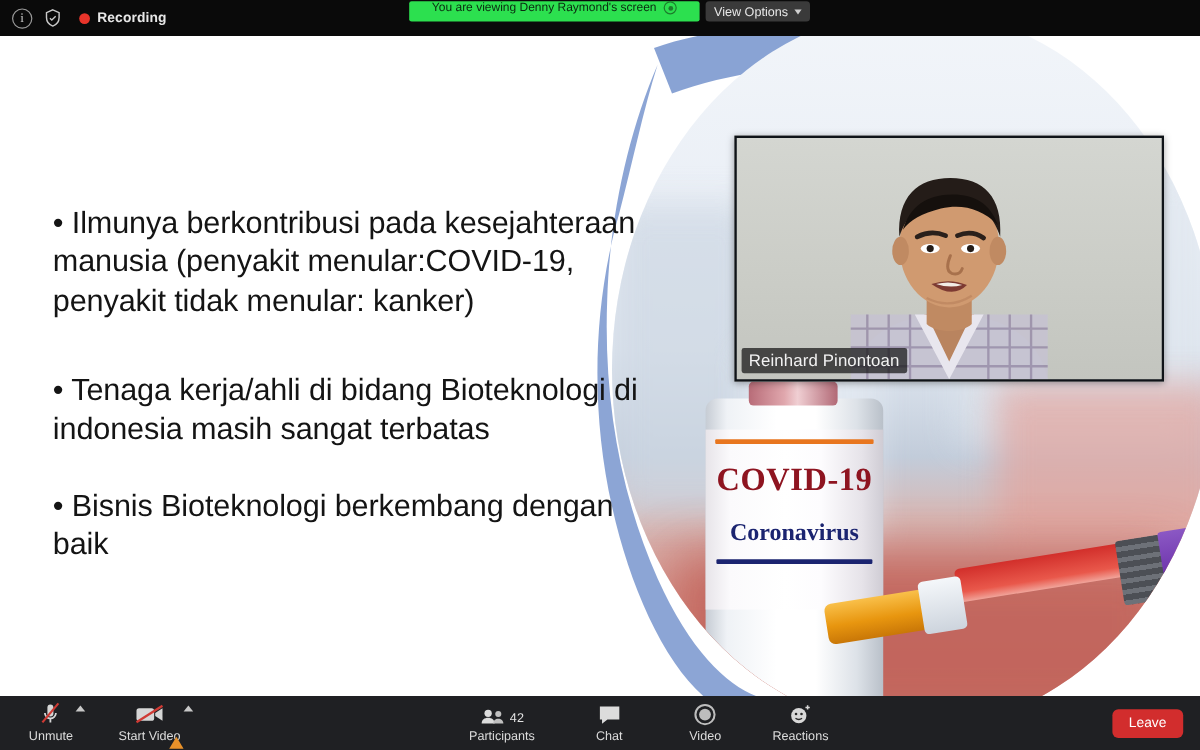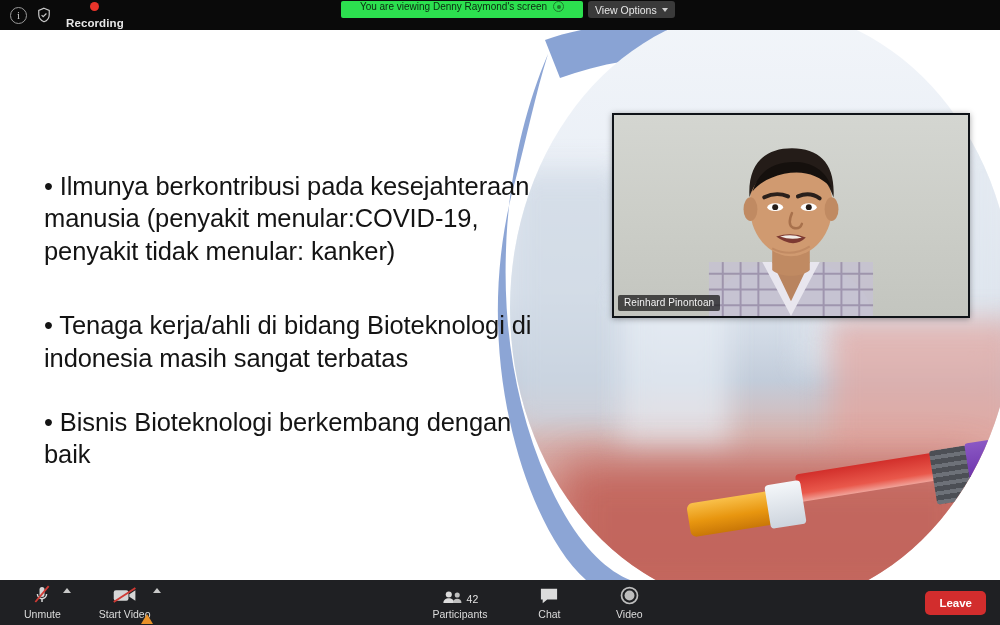--- a/index.html
+++ b/index.html
@@ -19,21 +19,21 @@
   }
   .tb-left { display: flex; align-items: center; gap: 8px; padding-left: 10px; }
   .circ-icon {
     width: 17px; height: 17px; border-radius: 50%;
     border: 1.3px solid #9a9a9a;
     display: flex; align-items: center; justify-content: center;
     color: #c9c9c9; font-size: 11px; line-height: 1;
     font-family: "Liberation Serif", serif;
   }
   .shield-icon { width: 18px; height: 18px; display: block; }
-  .rec-wrap { display: flex; align-items: center; gap: 6px; margin-left: 5px; flex-direction: column; }
+  .rec-wrap { display: flex; align-items: center; gap: 6px; margin-left: 5px; }
   .rec-dot { width: 9px; height: 9px; border-radius: 50%; background: #e8342a; }
   .rec-label { color: #e7e7e7; font-size: 11.5px; font-weight: bold; letter-spacing: .1px; }
 
   .viewing-banner {
     position: absolute; left: 341px; top: 1px;
     width: 242px; height: 17px;
     background: #2ce04f;
     border-radius: 2px;
     display: flex; justify-content: center; gap: 6px;
     padding: 0 6px;
@@ -168,21 +168,21 @@
     border: 2px solid #0f1318;
     background: #cdd0cb;
     overflow: hidden;
     box-shadow: 0 1px 6px rgba(0,0,0,.35);
   }
   .vt-wall { position: absolute; inset: 0; background: linear-gradient(180deg,#d4d6d1 0%,#cbcdc7 55%,#c3c5bf 100%); }
   .vt-person { position: absolute; left: 0; top: 0; width: 100%; height: 100%; }
   .pname {
     position: absolute; left: 4px; bottom: 5px;
     background: rgba(20,20,20,.72);
-    color: #f2f2f2; font-size: 10px;
+    color: #f2f2f2; font-size: 14px;
     padding: 2px 6px 3px 6px;
     border-radius: 2px;
     letter-spacing: .1px;
   }
 
   
   .slide-text { position: absolute; left: 0; top: 0; width: 560px; height: 550px; }
   .slide-title {
     position: absolute; left: 44px; top: 14px;
     width: 470px;
@@ -231,21 +231,21 @@
   }
   .count-badge { font-size: 10.5px; color: #e2e2e2; margin-left: 3px; }
   .share .tool-label { color: #2fbf55; }
   .share-sq {
     width: 19px; height: 19px; background: #2fbf55; border-radius: 3px;
     display: flex; align-items: center; justify-content: center;
   }
   .leave-btn {
     margin-right: 14px; margin-left: 4px;
     background: #d22d2d; color: #fff;
-    font-size: 11.5px; font-weight: bold;
+    font-size: 11.5px; font-weight: normal;
     padding: 6px 14px; border-radius: 5px;
     border: none;
   }
 </style>
 </head>
 <body>
 
 <div id="app">
 
   <div class="topbar">
@@ -294,20 +294,31 @@
 
     <div class="photo-region">
       <div class="photo-clip">
         <div class="bg-blur"></div>
         <div class="bg-shape s1"></div>
         <div class="bg-shape s2"></div>
         <div class="bg-shape s3"></div>
         <div class="bg-shape s5"></div>
         <div class="bg-shape s4"></div>
 
+        <div class="vial">
+          <div class="vial-body"></div>
+          <div class="vial-neck"></div>
+          <div class="vial-cap"></div>
+          <div class="vial-label">
+            <div class="label-rule-top"></div>
+            <div class="label-covid">COVID-19</div>
+            <div class="label-corona">Coronavirus</div>
+            <div class="label-rule-bot"></div>
+          </div>
+        </div>
 
         <div class="syringe">
           <div class="syr-barrel"></div>
           <div class="syr-barrel-red"></div>
           <div class="syr-needle-cap"></div>
           <div class="syr-hub"></div>
           <div class="syr-plunger"></div>
           <div class="syr-purple"></div>
           <div class="syr-flange"></div>
         </div>
@@ -433,18 +444,30 @@
     <div class="tool" style="margin-left:28px">
       <span class="tool-icon">
         <svg width="19" height="19" viewBox="0 0 20 20">
           <circle cx="10" cy="10" r="8.4" fill="none" stroke="#bdbdbd" stroke-width="1.8"></circle>
           <circle cx="10" cy="10" r="5.2" fill="#bdbdbd"></circle>
         </svg>
       </span>
       <span class="tool-label">Video</span>
     </div>
 
+    <div class="tool" style="margin-left:22px">
+      <span class="tool-icon">
+        <svg width="20" height="19" viewBox="0 0 22 20">
+          <circle cx="9.5" cy="11" r="7" fill="#d8d8d8"></circle>
+          <circle cx="7" cy="9.5" r="1.2" fill="#2a2a2a"></circle>
+          <circle cx="12" cy="9.5" r="1.2" fill="#2a2a2a"></circle>
+          <path d="M6.5 13.3q3 2.4 6 0" stroke="#2a2a2a" stroke-width="1.3" fill="none"></path>
+          <path d="M17.6 1.4v4M15.6 3.4h4" stroke="#d8d8d8" stroke-width="1.4"></path>
+        </svg>
+      </span>
+      <span class="tool-label">Reactions</span>
+    </div>
 
     <div class="spacer"></div>
 
     <button class="leave-btn">Leave</button>
   </div>
 </div>
 
 </body></html>

